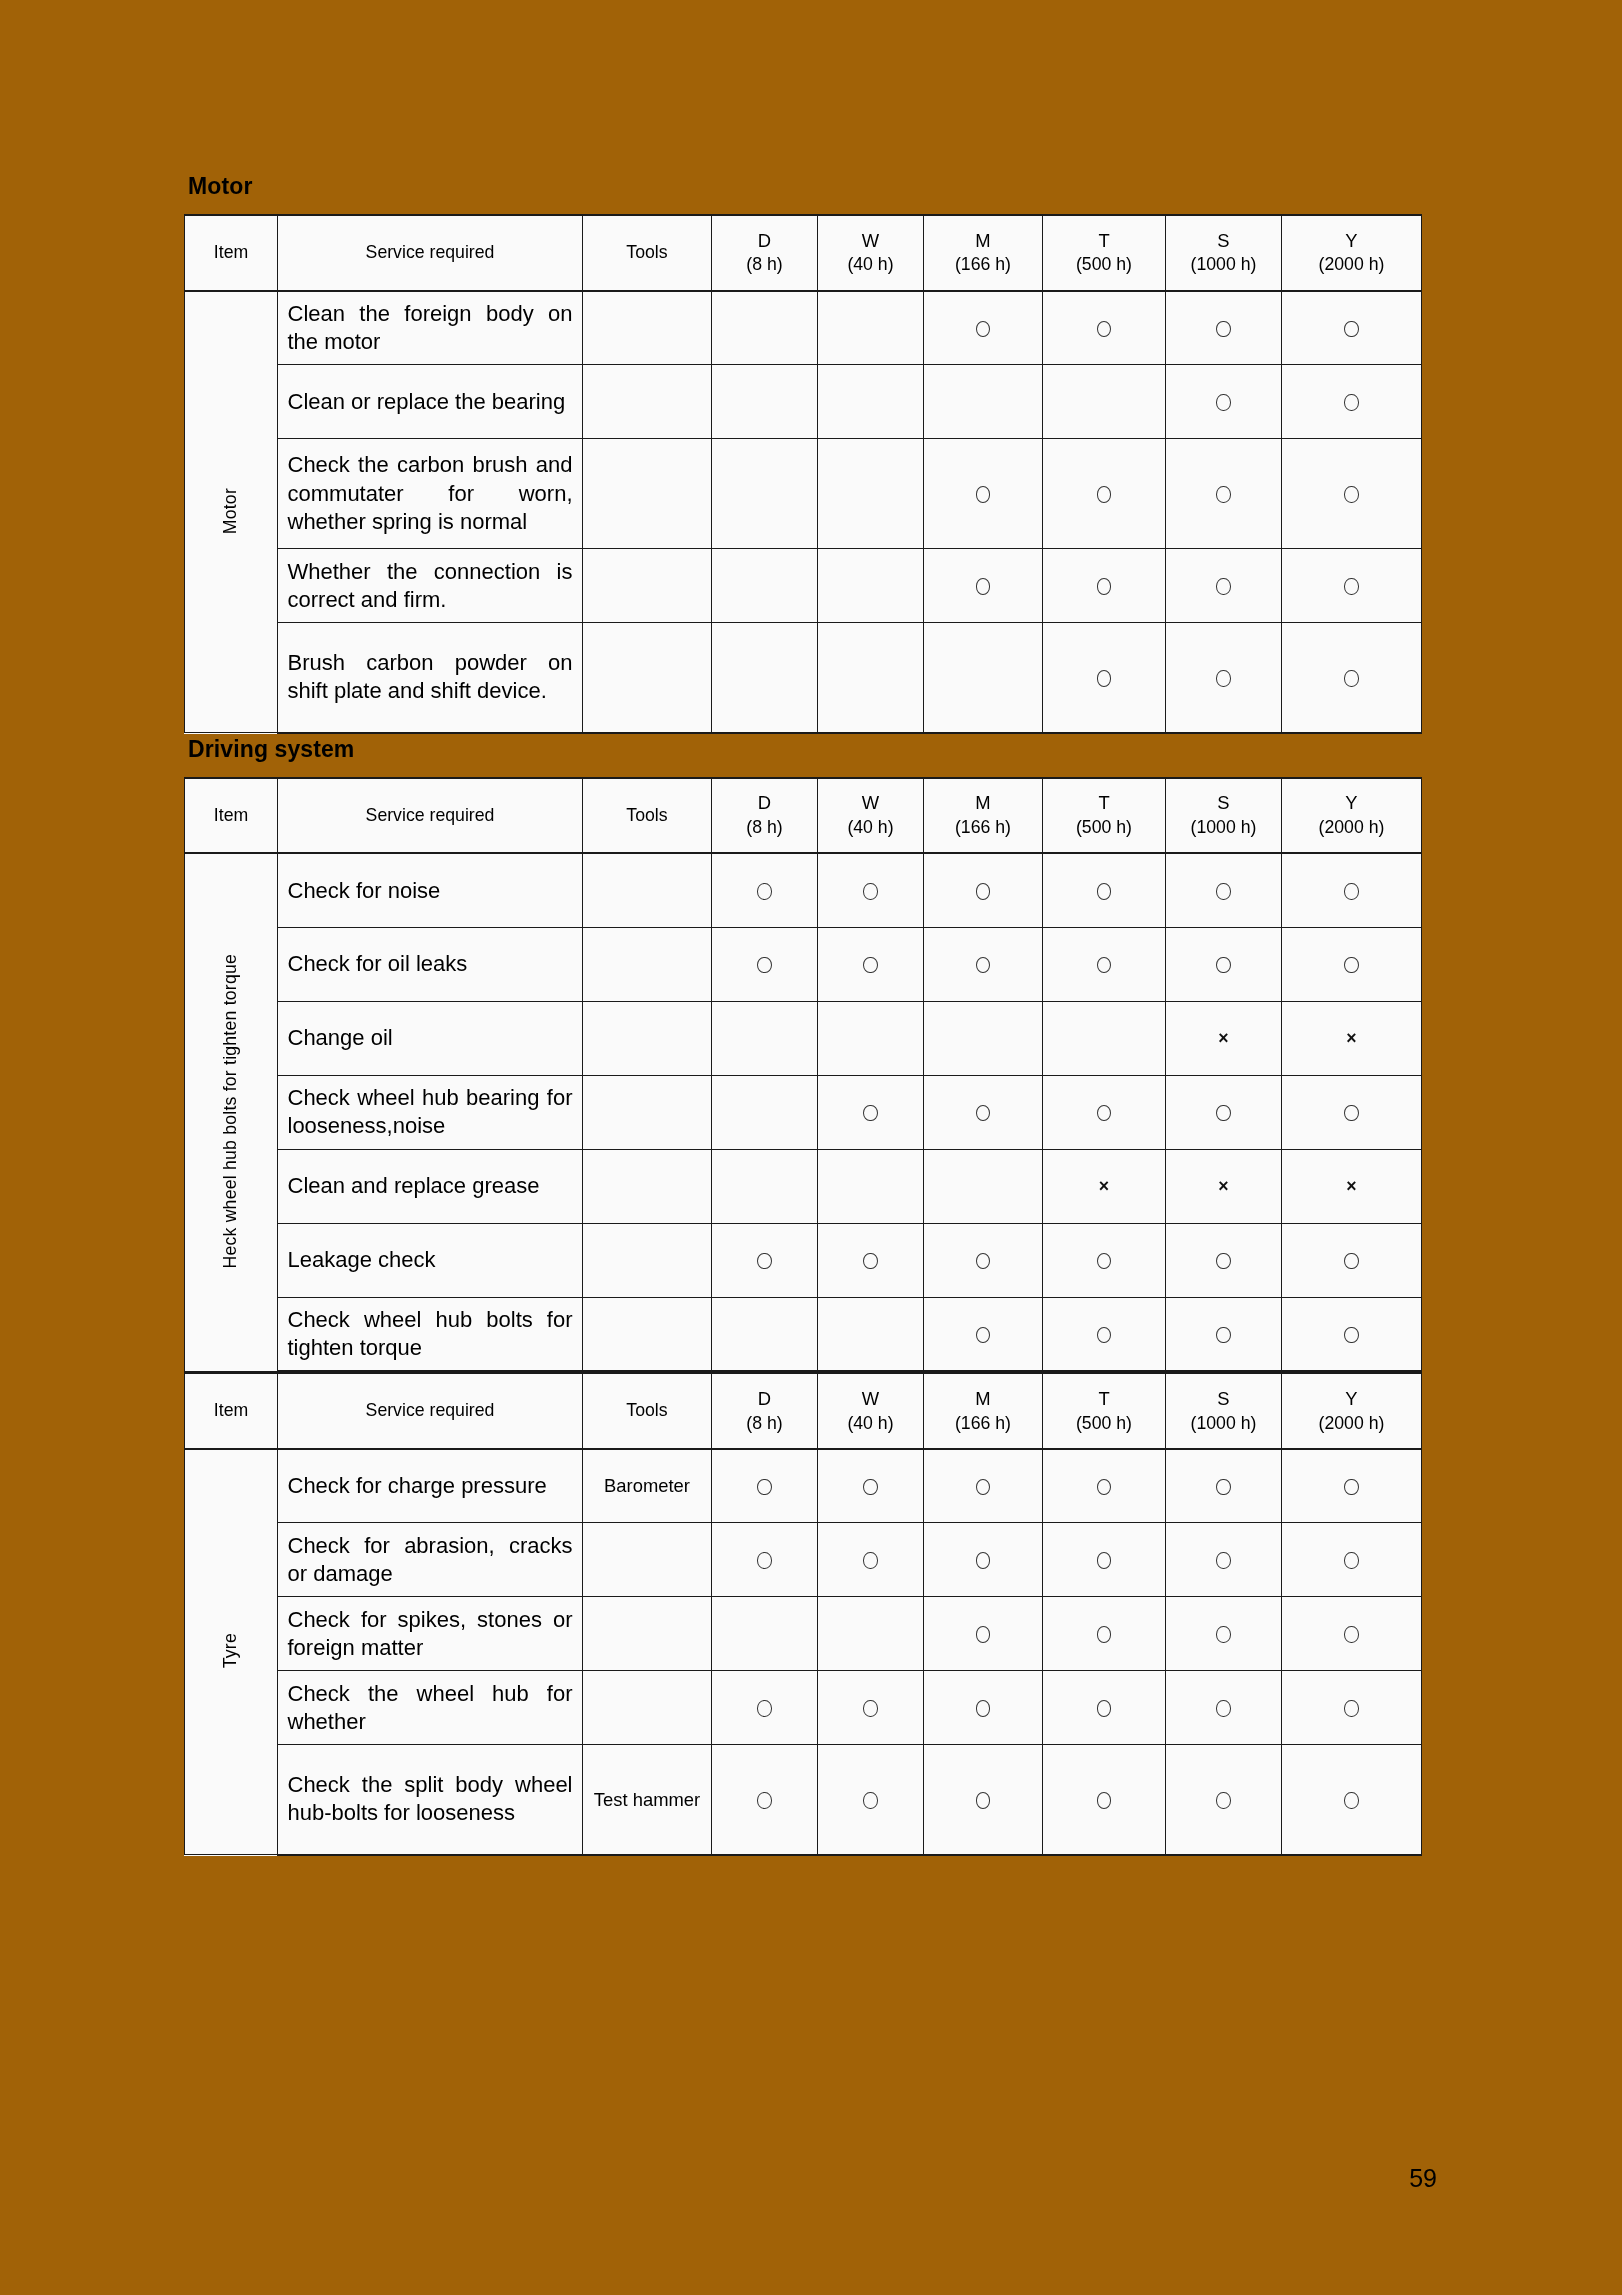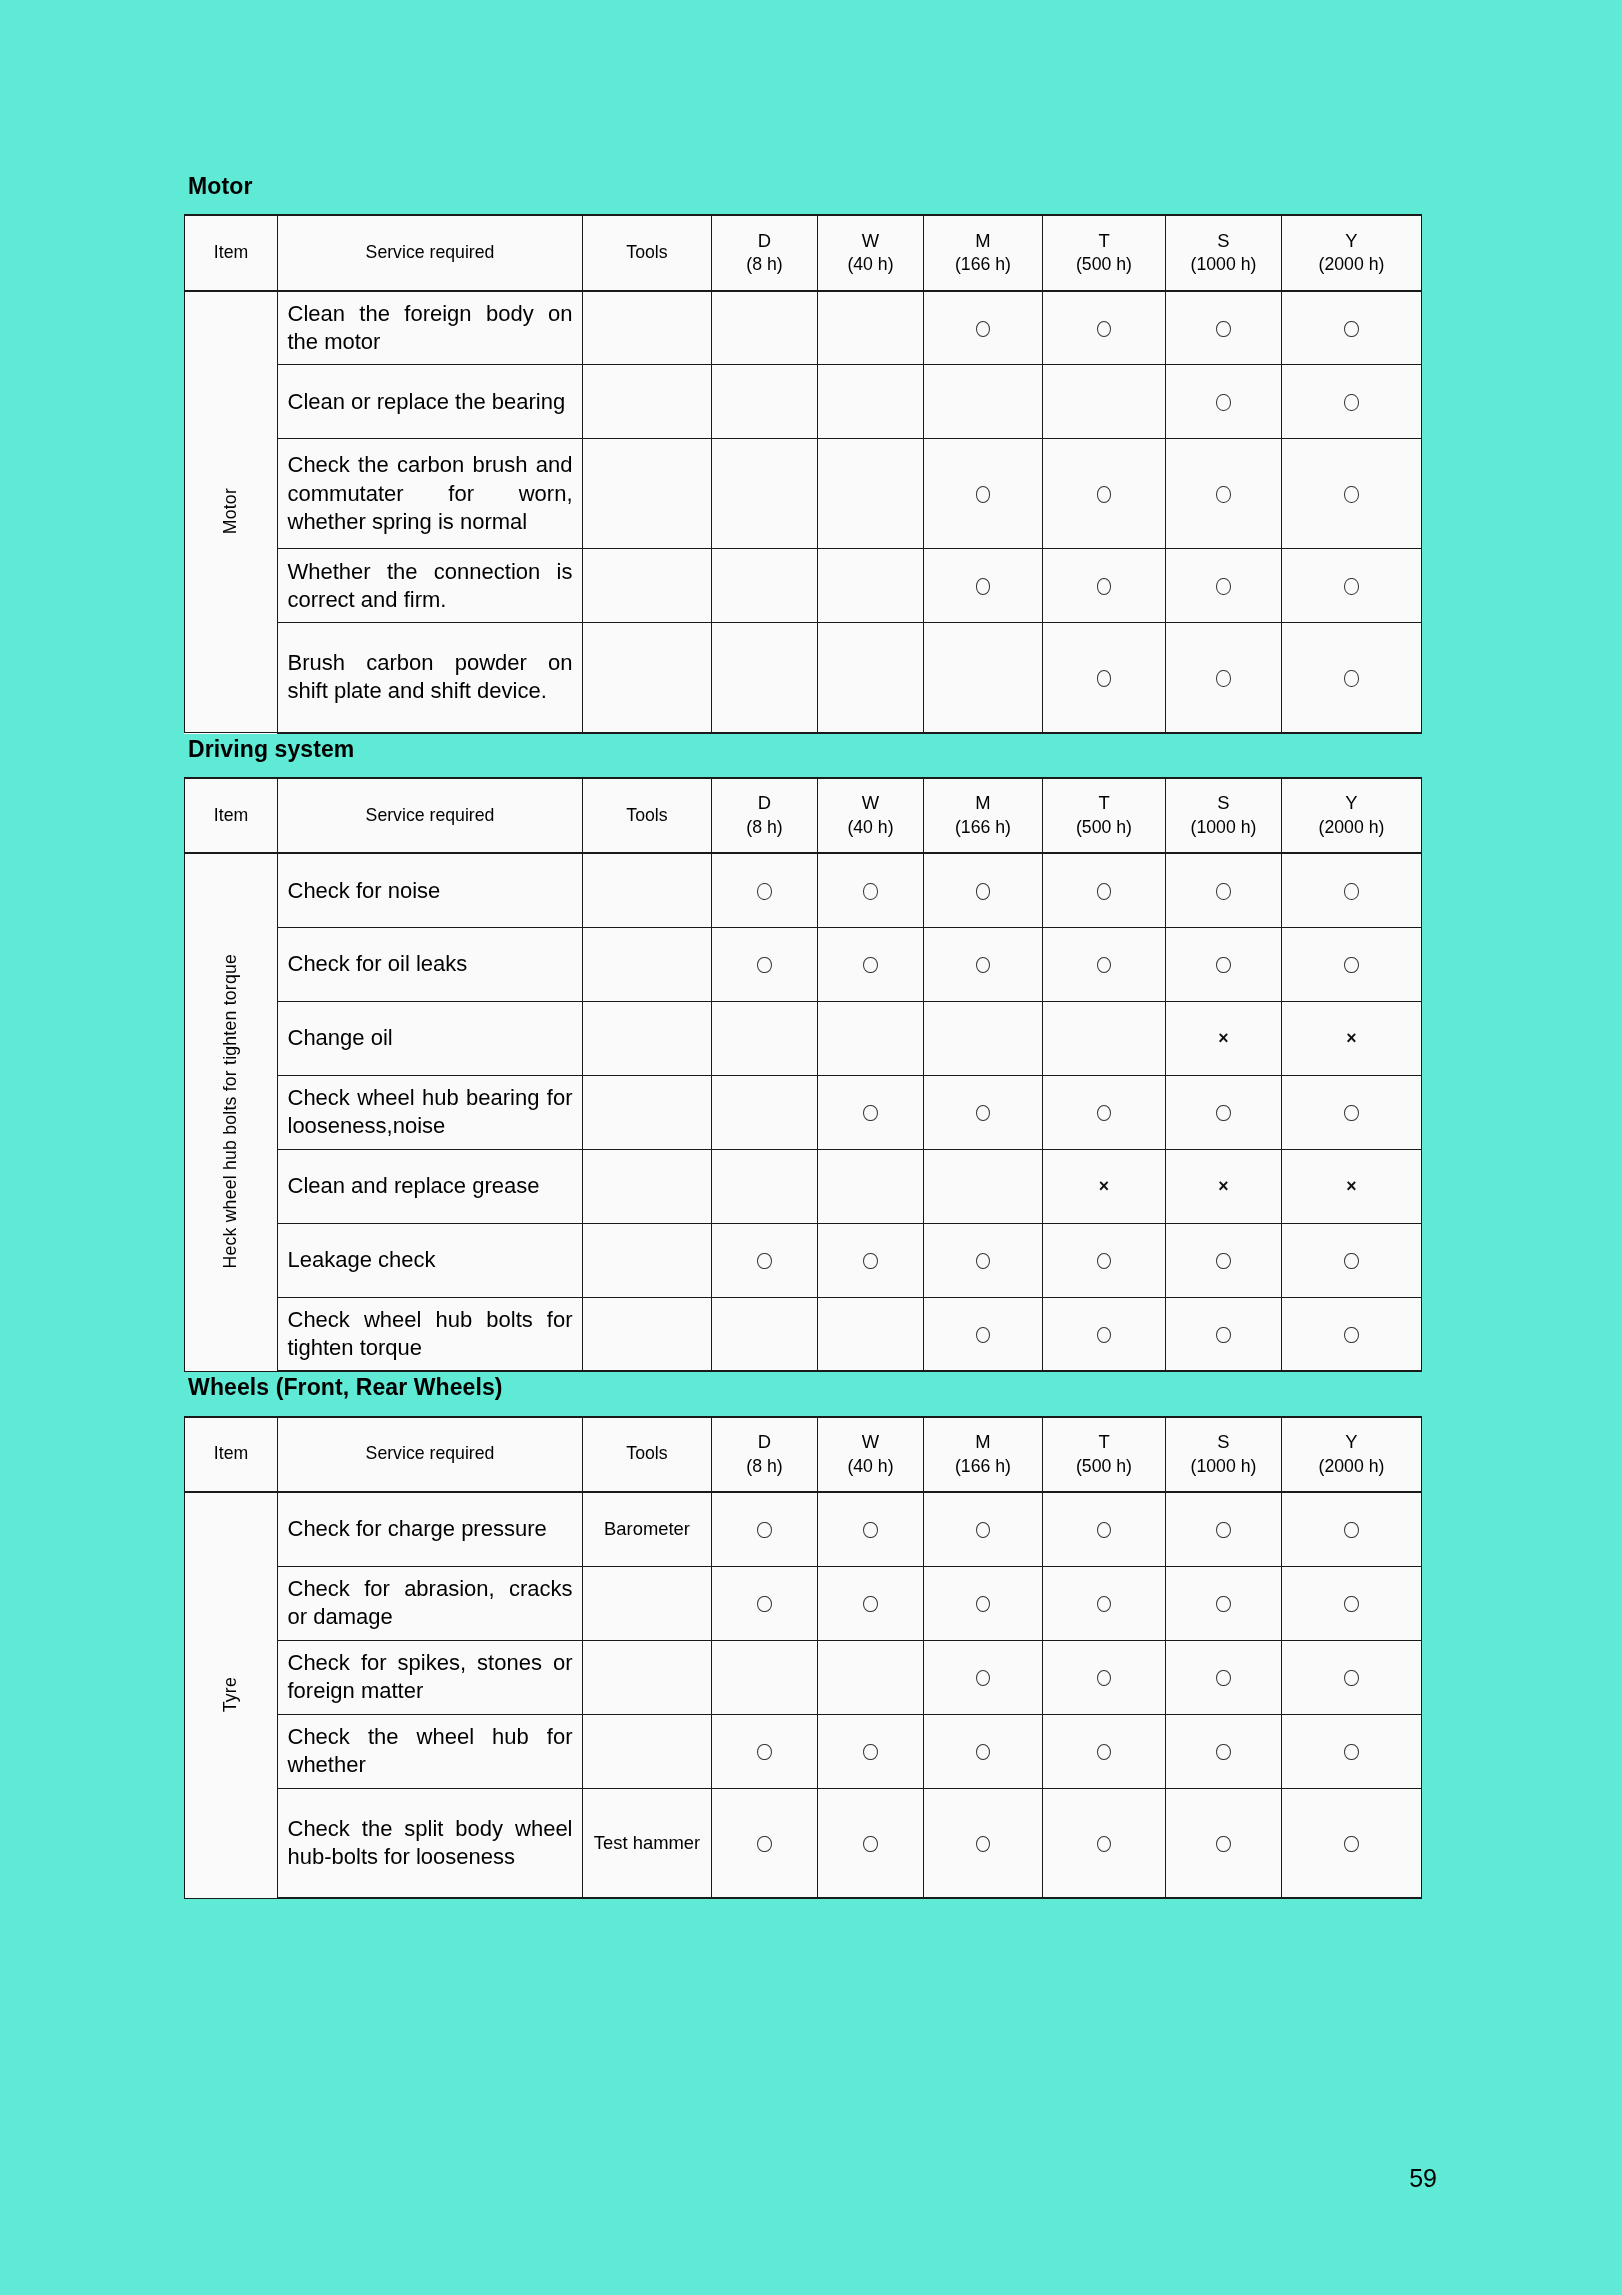--- a/index.html
+++ b/index.html
@@ -14,21 +14,21 @@
     font-family: "Liberation Sans", sans-serif;
     color: #000;
     position: relative;
     overflow: hidden;
   }
   .page {
     position: absolute;
     left: 0; top: 0;
     width: 1622px;
     height: 2295px;
-    background: #5eead4;
+    background: #a16207;
   }
   .content {
     position: absolute;
     left: 184px;
     top: 174px;
     width: 1251px;
   }
 
   .section { margin-bottom: 0px; }
 
@@ -368,21 +368,20 @@
               <td class="mark"></td>
               <td class="mark"><span class="circ" title="O"></span></td>
               <td class="mark"><span class="circ" title="O"></span></td>
               <td class="mark"><span class="circ" title="O"></span></td>
               <td class="mark"><span class="circ" title="O"></span></td>
             </tr>
           </tbody>
         </table>
       </div>
       <div class="section">
-        <div class="section-title">Wheels (Front, Rear Wheels)</div>
         <table class="sched">
           <colgroup>
             <col class="c-item">
             <col class="c-serv">
             <col class="c-tools">
             <col class="c-d">
             <col class="c-w">
             <col class="c-m">
             <col class="c-t">
             <col class="c-s">

